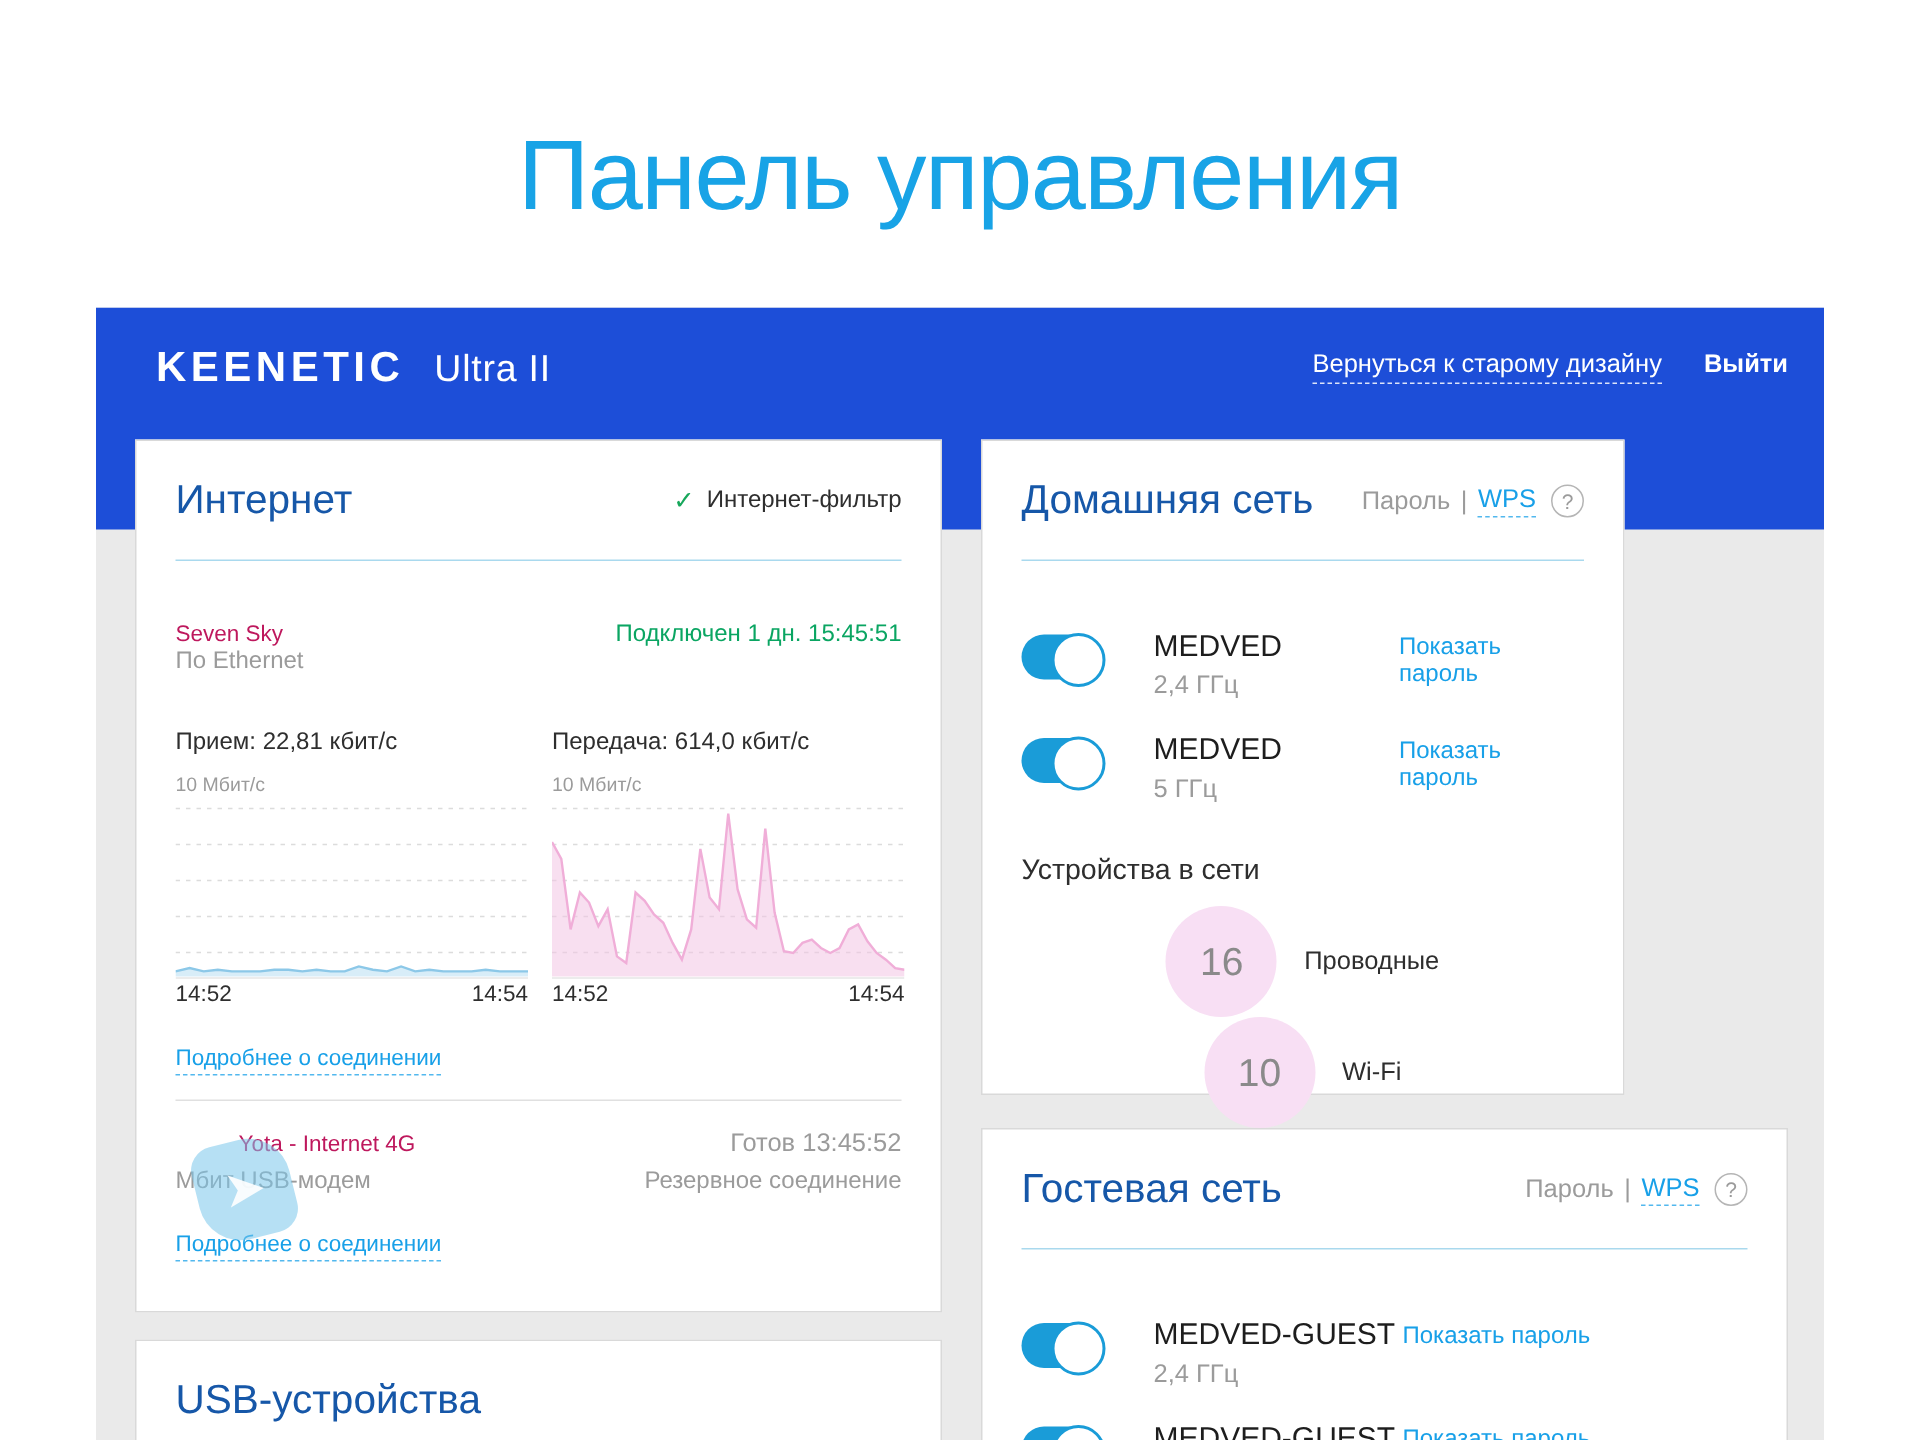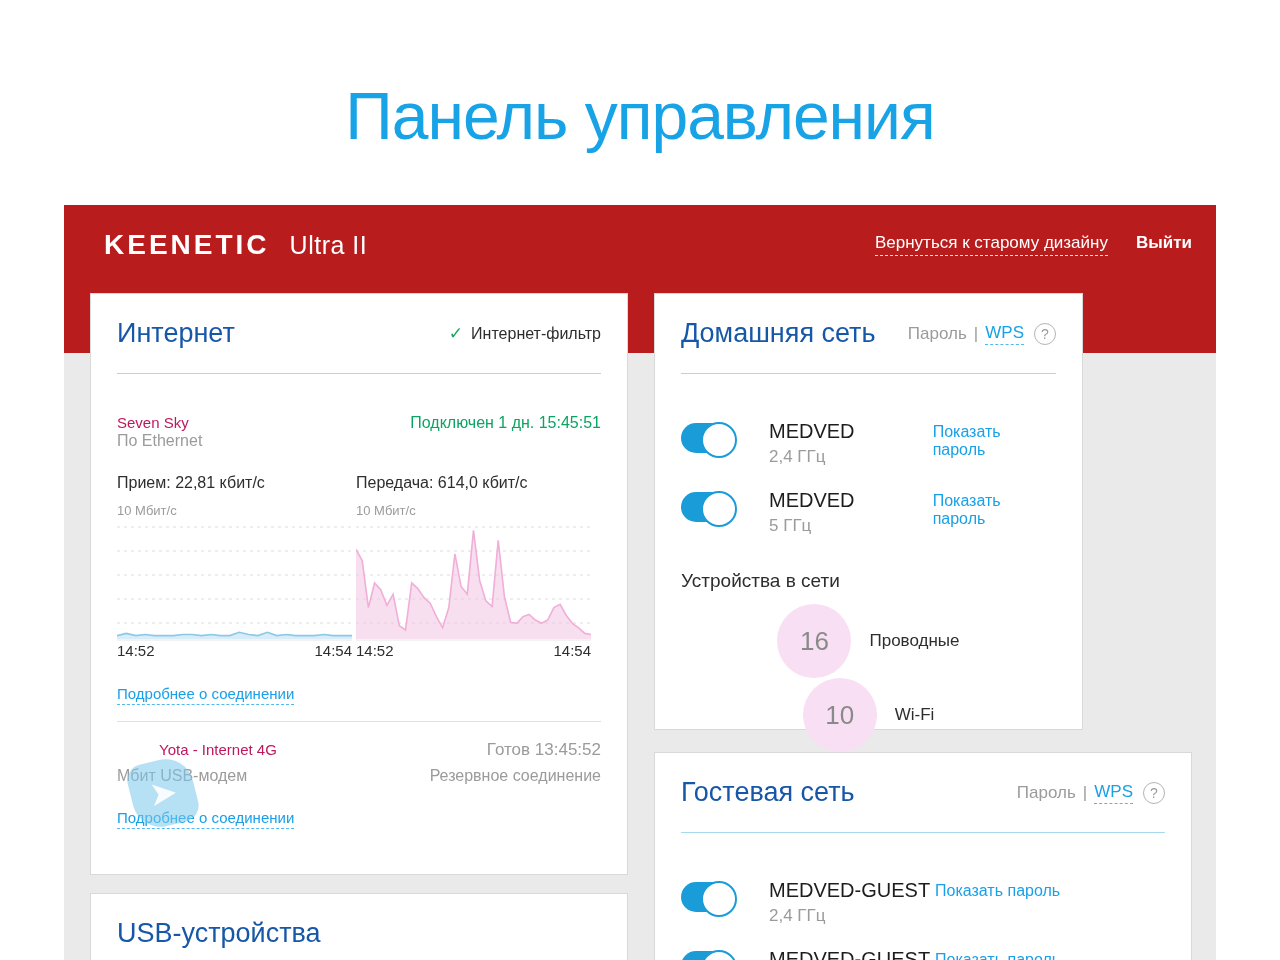--- a/index.html
+++ b/index.html
@@ -5,21 +5,21 @@
   * { margin:0; padding:0; box-sizing:border-box; }
   html,body { width:1280px; height:960px; background:#ffffff; overflow:hidden;
     font-family:"Liberation Sans","DejaVu Sans",sans-serif; }
   .stage { position:relative; width:1280px; height:960px; background:#fff; overflow:hidden; }
 
   .page-title { position:absolute; top:78px; left:0; width:100%; text-align:center;
     font-size:66px; font-weight:300; letter-spacing:-1px; color:#18a3e6; }
 
   .panel { position:absolute; left:64px; top:205px; width:1152px; height:755px;
     background:#eaeaea; overflow:hidden; }
-  .panel-header { position:absolute; left:0; top:0; width:100%; height:148px; background:#b91c1c; }
+  .panel-header { position:absolute; left:0; top:0; width:100%; height:148px; background:#1d4ed8; }
   .brand-row { position:absolute; left:40px; top:24px; display:flex; align-items:baseline; }
   .brand { color:#fff; font-size:28px; font-weight:700; letter-spacing:3px; }
   .model { color:#fff; font-size:25px; font-weight:400; margin-left:20px; letter-spacing:0.5px; }
   .header-links { position:absolute; right:24px; top:28px; display:flex; align-items:baseline; gap:28px; }
   .hdr-link { color:#fff; font-size:17px; cursor:pointer; }
   .hdr-link.dashed { border-bottom:1px dashed rgba(255,255,255,0.85); padding-bottom:2px; }
   .hdr-link.bold { font-weight:700; }
 
   .card { position:absolute; background:#fff; border:1px solid #d9d9d9; padding:24px 26px; }
   .card-internet { left:26px; top:88px;  width:538px; height:582px; }
@@ -35,21 +35,21 @@
   .filter-badge { display:flex; align-items:center; gap:8px; font-size:16px; color:#2e2e2e; }
   .check { color:#17a75b; font-size:17px; font-weight:700; }
 
   .conn-row { display:flex; justify-content:space-between; align-items:baseline; margin-top:40px; }
   .conn-name { font-size:15px; color:#be185d; }
   .conn-status-green { font-size:16px; color:#0aa562; }
   .conn-sub { display:flex; justify-content:space-between; align-items:baseline; margin-top:7px; }
   .conn-via { font-size:16px; color:#9b9b9b; }
   .conn-status-gray { font-size:17px; color:#9b9b9b; }
 
-  .rates { display:flex; gap:4px; margin-top:24px; }
+  .rates { display:flex; gap:16px; margin-top:36px; }
   .rate-col { width:235px; }
   .rate-label { font-size:16px; color:#2e2e2e; }
   .scale-label { font-size:13px; color:#9b9b9b; margin-top:11px; }
   .chart { display:block; margin-top:3px; }
   .time-row { display:flex; justify-content:space-between; font-size:15px; color:#2e2e2e; margin-top:1px; }
 
   .dashed-link { display:inline-block; color:#18a0e8; font-size:15px; cursor:pointer;
     border-bottom:1px dashed rgba(24,160,232,0.75); padding-bottom:2px; }
   .link-block1 { margin-top:26px; }
   .int-hr { margin-top:16px; }

